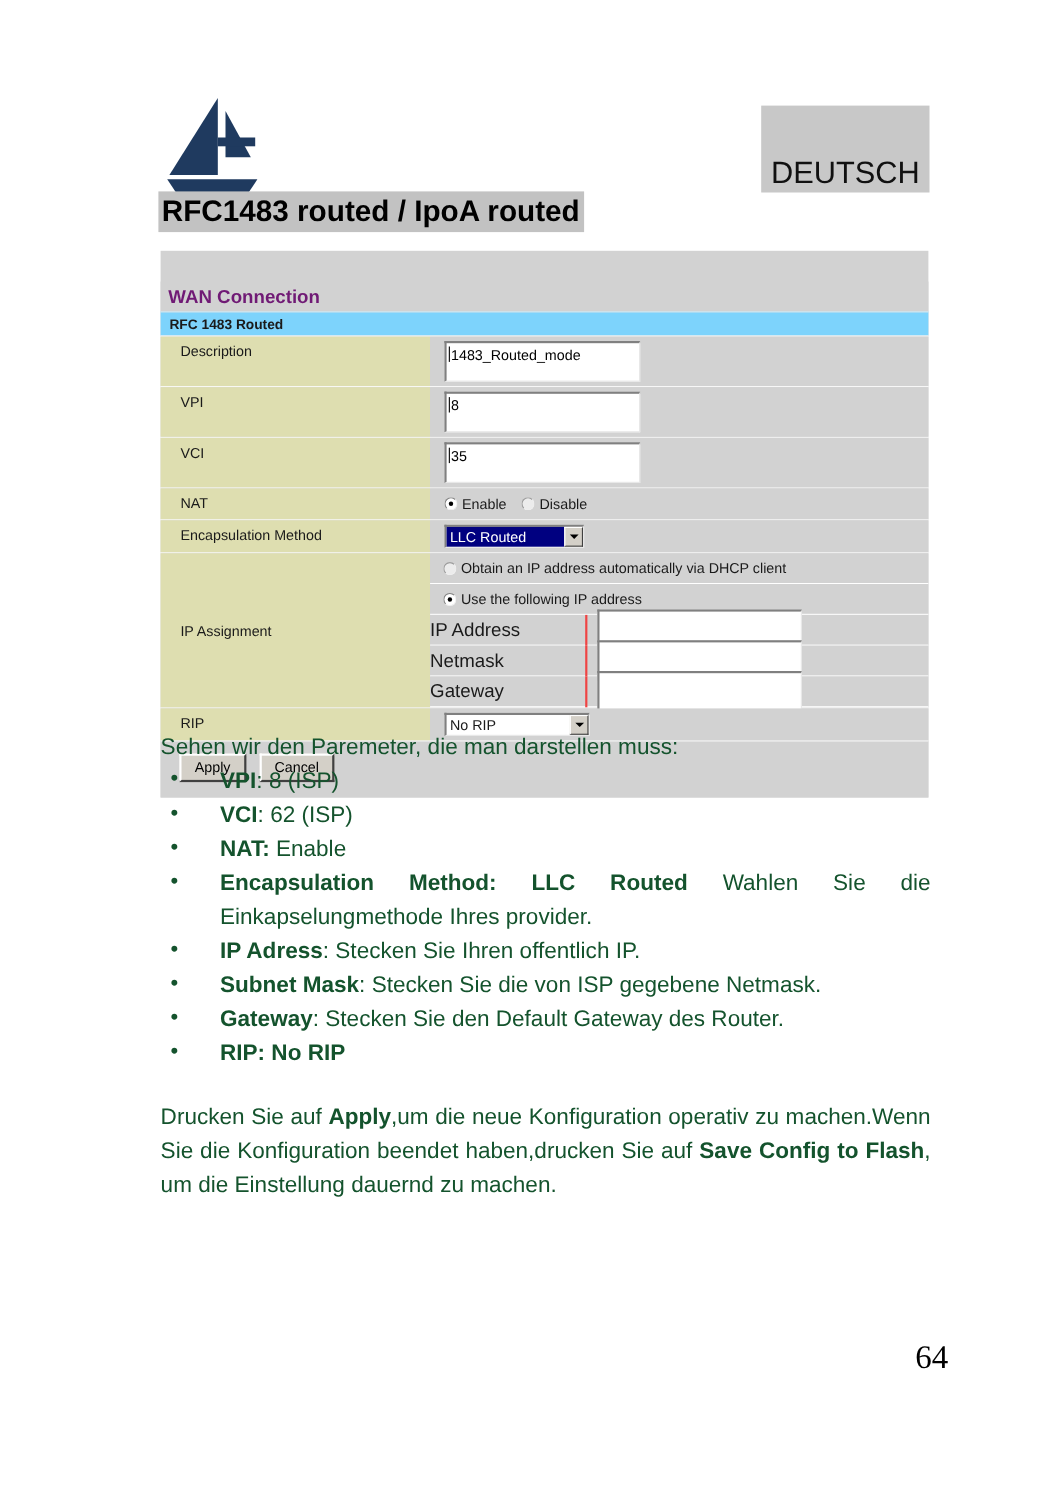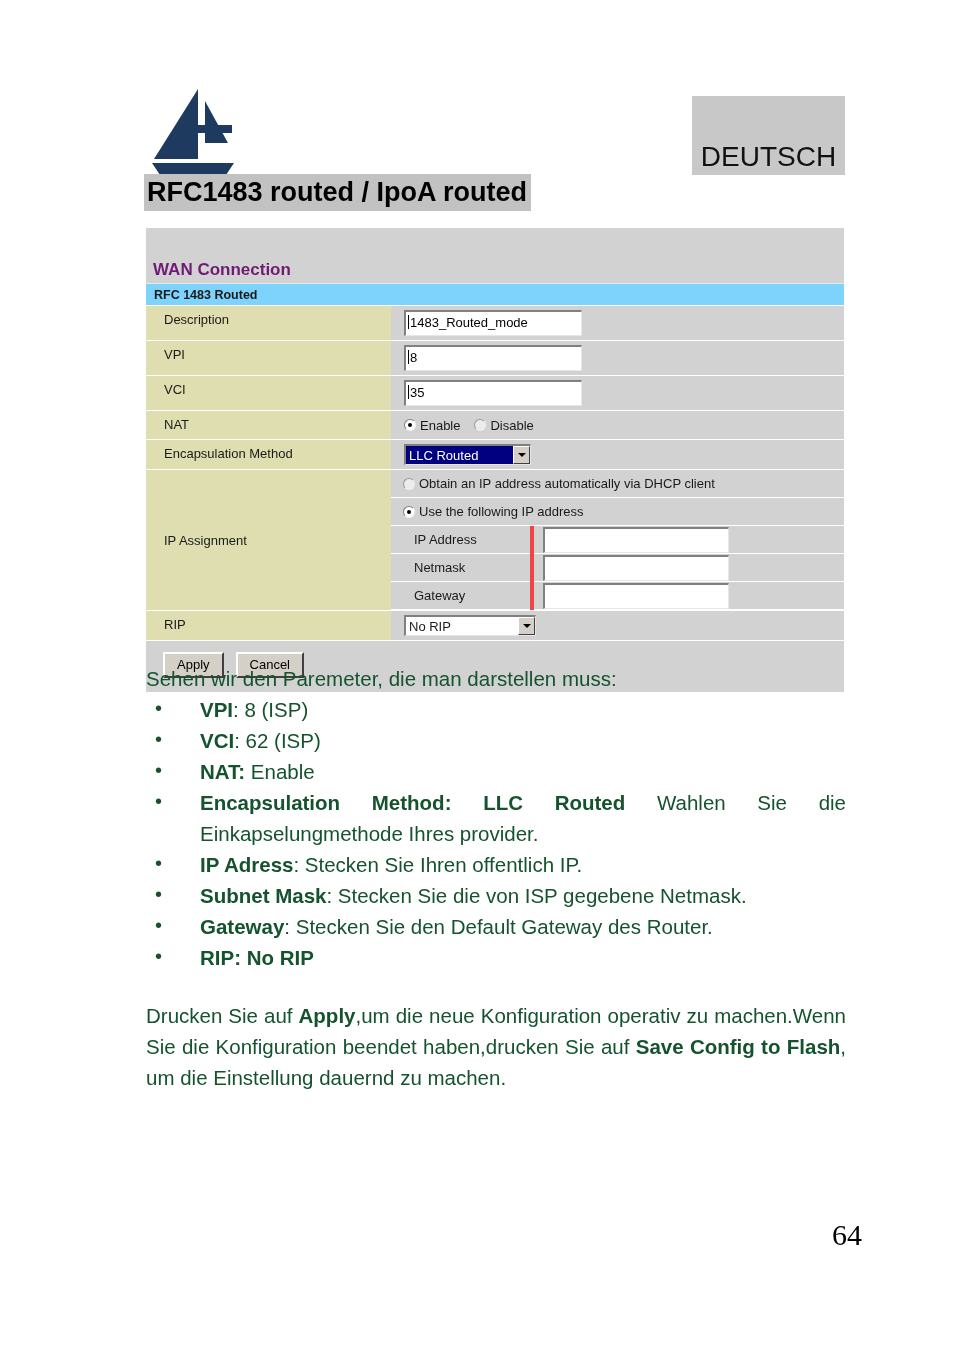--- a/index.html
+++ b/index.html
@@ -113,21 +113,21 @@
     font-size: 13px;
   }
 
   
   .tinput {
     background: #ffffff;
     border-top: 2px solid #808080;
     border-left: 2px solid #808080;
     border-right: 1px solid #e6e6e6;
     border-bottom: 1px solid #e6e6e6;
-    height: 26px;
+    height: 37px;
     line-height: 21px;
     font-size: 13px;
     padding: 0 2px 0 2px;
     box-sizing: border-box;
     color: #000;
     font-family: "Liberation Sans", sans-serif;
     overflow: hidden;
     white-space: nowrap;
   }
   .tinput.w-desc { width: 178px; }
@@ -254,24 +254,23 @@
     display: flex;
     background: #d2d2d2;
     height: 28px;
     align-items: center;
     border-bottom: 1px solid #ffffff;
     box-sizing: border-box;
   }
   .ipa-field .fname {
     width: 143px;
     min-width: 143px;
-    padding-left: 23px;
-    box-sizing: border-box;
-    font-size: 13px;
-    border-right: 4px solid #ef4444;
+    box-sizing: border-box;
+    font-size: 17px;
+    border-right: 2px solid #ef4444;
     height: 28px;
     line-height: 28px;
   }
   .ipa-field .fval {
     padding-left: 9px;
     display: flex;
     align-items: center;
   }
 
   

